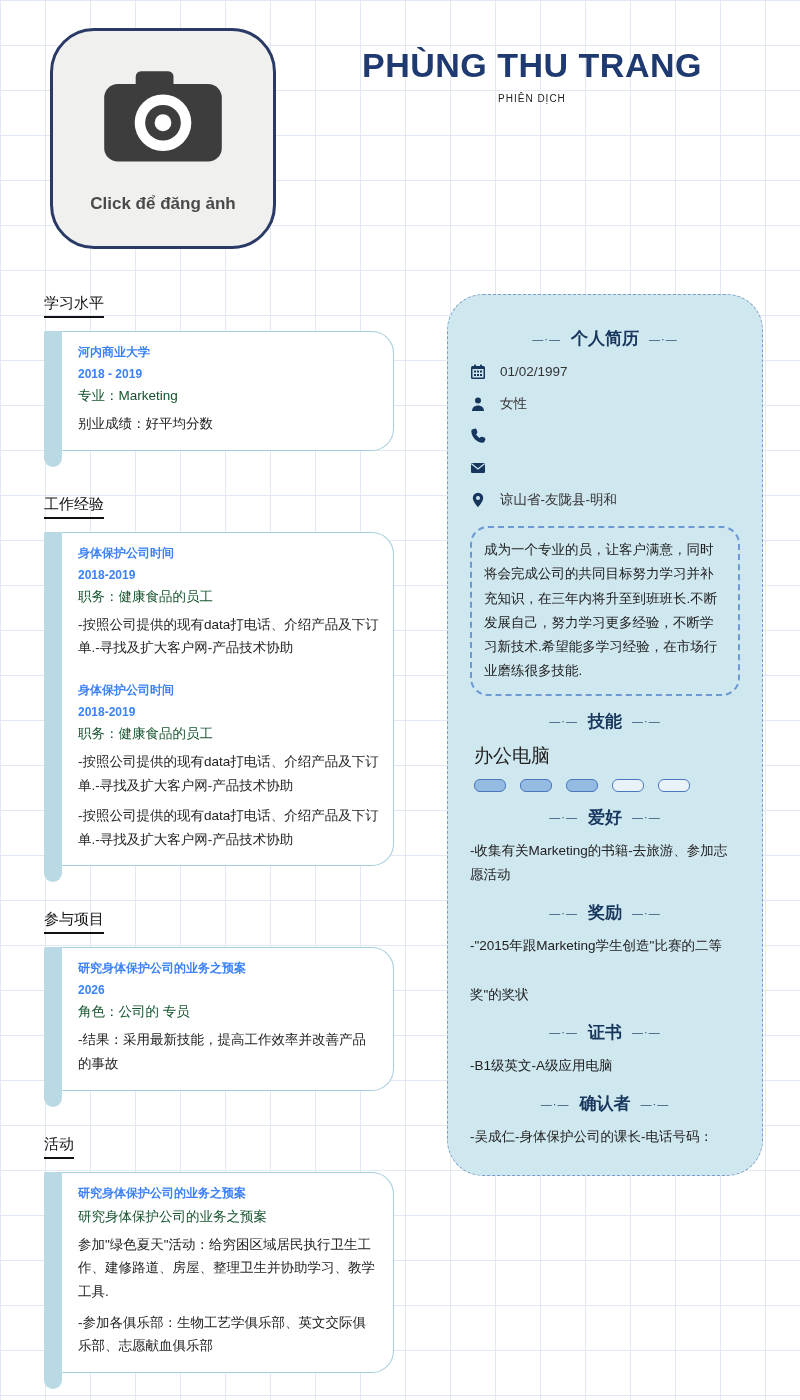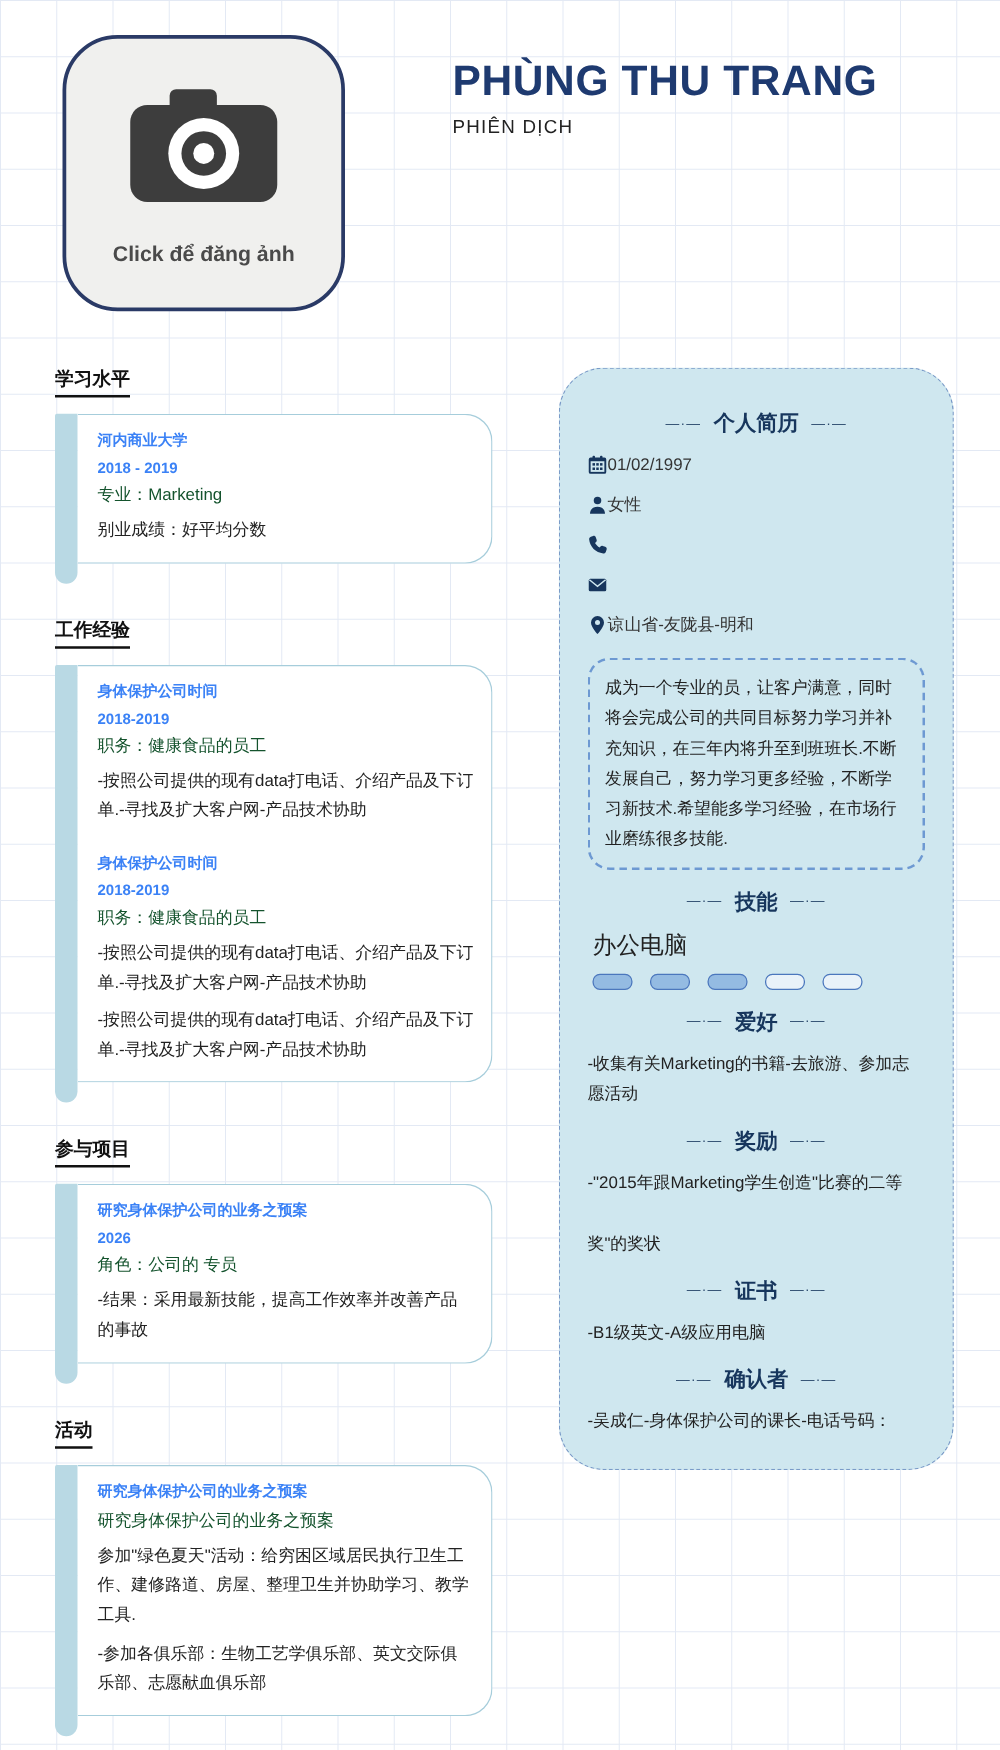--- a/index.html
+++ b/index.html
@@ -16,25 +16,25 @@
   .photo-box{
     position:absolute;left:50px;top:28px;width:220px;height:215px;
     background:#f0f0ee;border:3px solid #2a3a66;border-radius:44px;
     text-align:center;cursor:pointer;
   }
   .photo-box svg{margin-top:36px;}
   .photo-label{position:absolute;left:0;right:0;bottom:32px;font-size:17px;font-weight:bold;color:#4a4a4a;}
   
   .header-text{position:absolute;left:362px;top:46px;}
   .name{margin:0;font-size:34px;font-weight:bold;color:#1e3a70;letter-spacing:.5px;}
-  .subtitle{margin-top:8px;font-size:15px;color:#222;letter-spacing:1px;}
+  .subtitle{margin-top:8px;font-size:10px;color:#222;letter-spacing:1px;text-align:center;}
   
   .left-col{position:absolute;left:44px;top:294px;width:350px;}
   .section-heading{
-    display:inline-block;font-size:15px;font-weight:bold;color:#111;
+    display:inline-block;font-size:15px;font-weight:normal;color:#111;
     border-bottom:2px solid #111;padding-bottom:3px;margin:0 0 13px 0;
   }
   .card{
     position:relative;margin-left:18px;margin-bottom:44px;background:#ffffff;
     border:1px solid #a6cddb;border-left:none;border-radius:0 22px 22px 0;
     padding:12px 14px 14px 16px;
   }
   .card::before{
     content:"";position:absolute;left:-18px;top:-1px;bottom:-17px;width:18px;
     background:#b9d9e4;border-radius:2px 0 12px 12px;
@@ -46,21 +46,21 @@
   
   .right-panel{
     position:absolute;left:447px;top:294px;width:316px;height:882px;box-sizing:border-box;
     background:#cfe7ef;border:1px dashed #7a9bc8;border-radius:36px;padding:18px 20px;
   }
   .panel-heading{
     display:flex;align-items:center;justify-content:center;gap:10px;
     font-size:17px;font-weight:bold;color:#17365d;margin:14px 0 10px;
   }
   .orn{font-size:11px;font-weight:normal;letter-spacing:1px;color:#17365d;opacity:.9;}
-  .profile-row{display:flex;align-items:center;gap:0;margin:11px 0;min-height:21px;padding-left:2px;}
+  .profile-row{display:flex;align-items:center;gap:14px;margin:11px 0;min-height:21px;padding-left:2px;}
   .profile-row .txt{font-size:13.5px;color:#333;}
   .icn{flex:0 0 16px;height:16px;display:inline-flex;}
   .summary-box{
     border:2px dashed #6d99d2;border-radius:18px;margin:16px 2px 6px;
     padding:10px 12px;font-size:13.5px;color:#222;line-height:1.8;
   }
   .skill-name{margin:6px 0 10px;padding-left:6px;font-size:19px;color:#222;}
   .skill-row{display:flex;gap:14px;padding-left:6px;margin-bottom:6px;}
   .pill{width:30px;height:11px;border:1.6px solid #4b77bd;border-radius:6px;background:#e9f2f9;display:inline-block;}
   .pill.filled{background:#94bbe2;}

